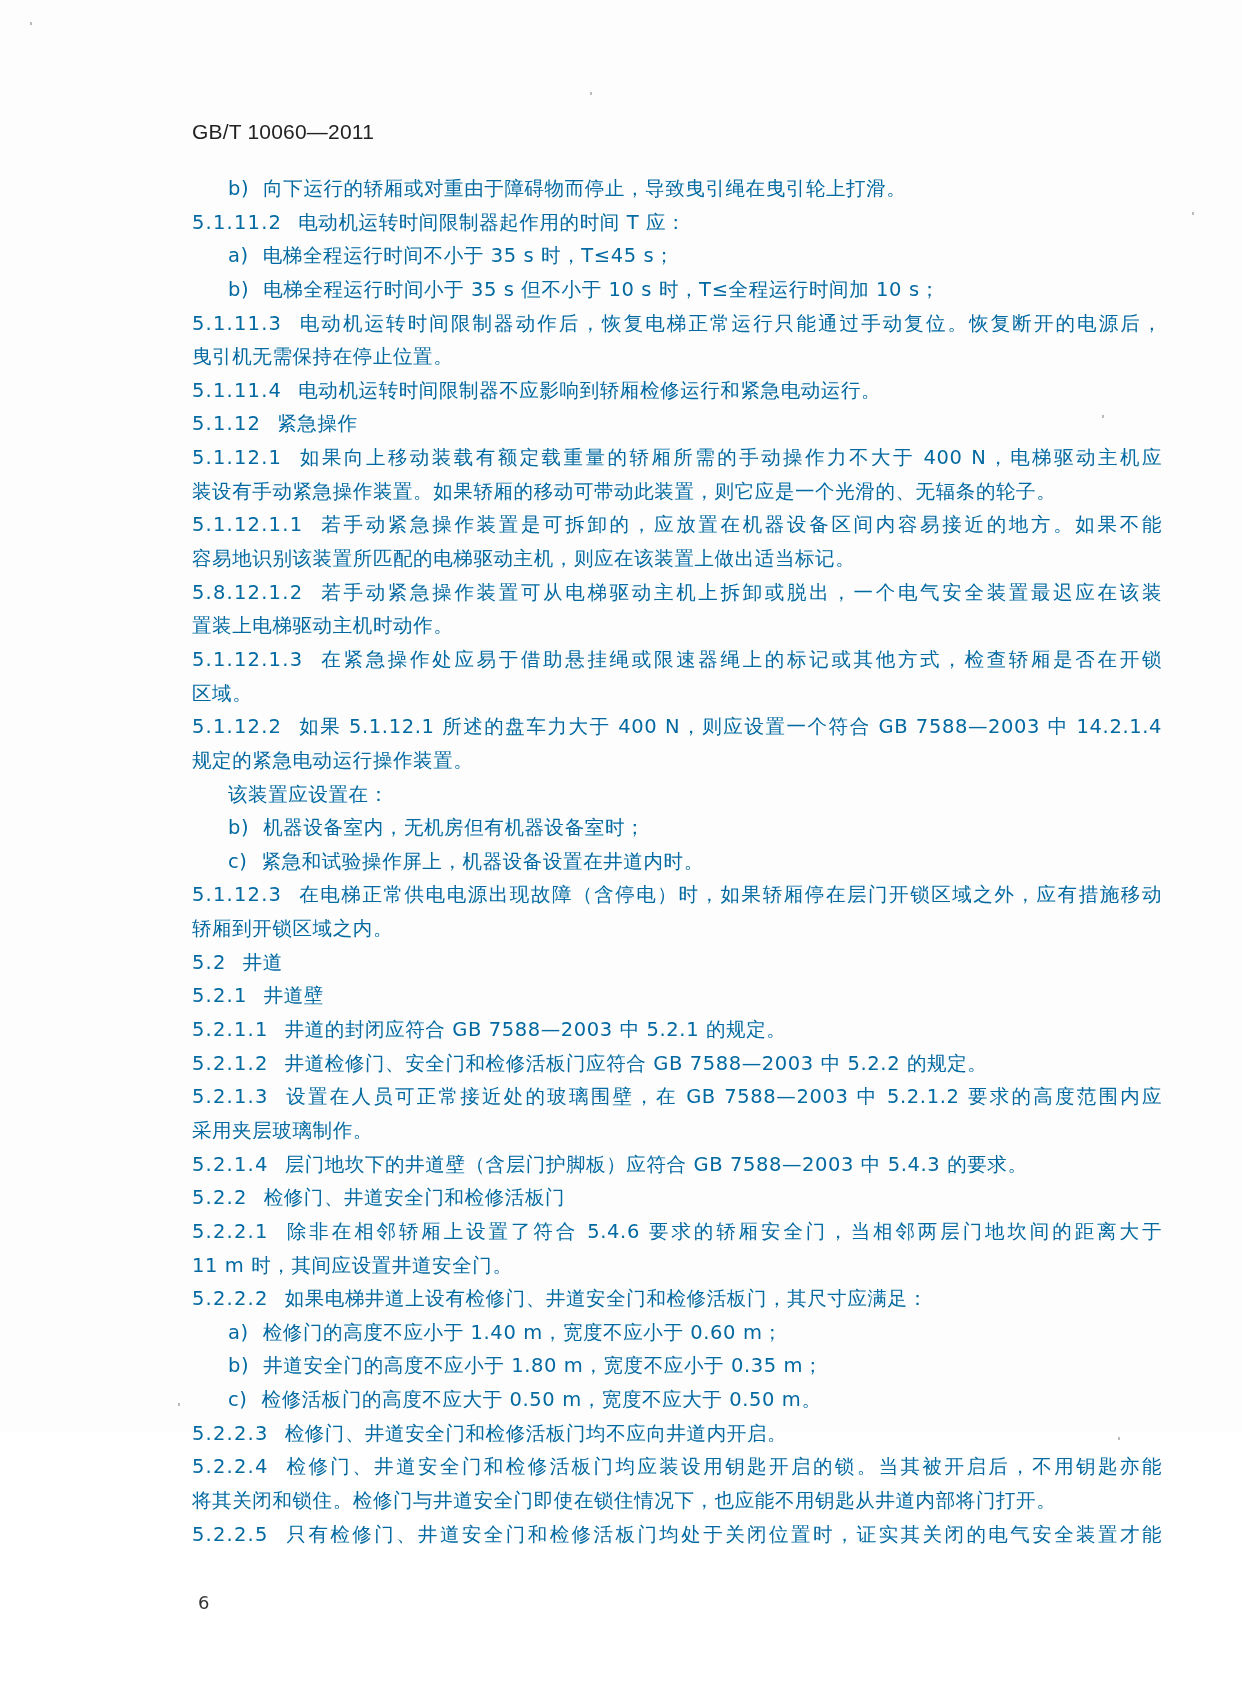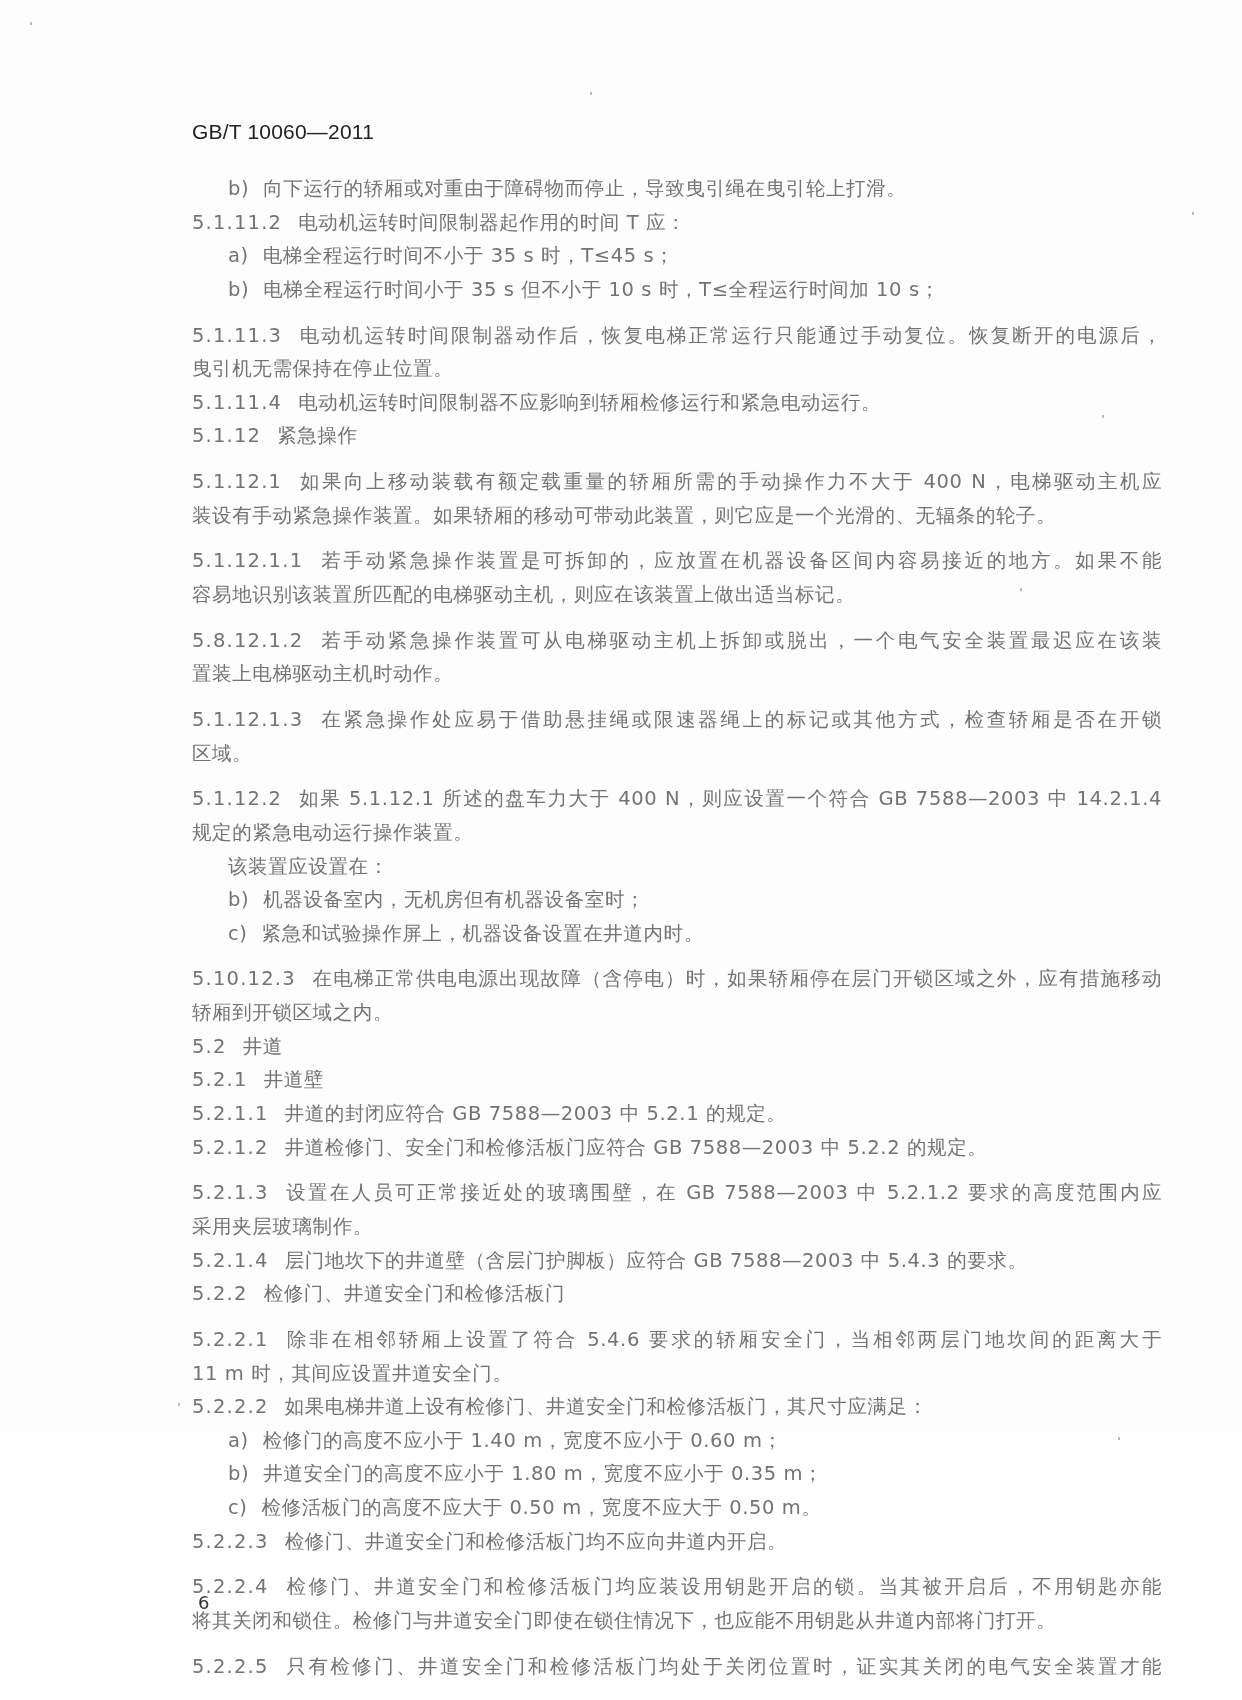--- a/index.html
+++ b/index.html
@@ -8,23 +8,23 @@
     font-family: "DejaVu Sans", "Liberation Sans", sans-serif; color: #1c1c1c;
   }
   .page { position: absolute; left: 0; top: 0; width: 1242px; height: 1432px; background: #fdfdfd; }
   .header {
     position: absolute; left: 192px; top: 120px;
     font-family: "Liberation Sans", "DejaVu Sans", sans-serif; font-size: 21px; letter-spacing: 0.2px; color: #222;
   }
   .body { position: absolute; left: 192px; top: 172px; width: 970px; }
   .line {
     height: 33.65px; line-height: 33.65px; font-size: 19.5px; white-space: nowrap; overflow: visible;
-    letter-spacing: 0.6px; color: #737373;
+    letter-spacing: 0.6px; color: #0369a1;
   }
-  .line.just { text-align: justify; text-align-last: justify; margin-top: 12px; }
+  .line.just { text-align: justify; text-align-last: justify; }
   .indent1 { padding-left: 36px; }
   .num { display: inline-block; margin-right: 16px; letter-spacing: 1.2px; }
   .item-label { display: inline-block; margin-right: 14px; }
   .pagenum { position: absolute; left: 198px; top: 1592px; font-size: 18px; color: #333; }
   .speck { position: absolute; width: 2px; height: 3px; background: #bbb; }
 </style>
 </head>
 <body>
 
 <div class="page">
@@ -44,21 +44,21 @@
       <div class="line"><span>容易地识别该装置所匹配的电梯驱动主机，则应在该装置上做出适当标记。</span></div>
       <div class="line just"><span class="num">5.8.12.1.2</span><span>若手动紧急操作装置可从电梯驱动主机上拆卸或脱出，一个电气安全装置最迟应在该装</span></div>
       <div class="line"><span>置装上电梯驱动主机时动作。</span></div>
       <div class="line just"><span class="num">5.1.12.1.3</span><span>在紧急操作处应易于借助悬挂绳或限速器绳上的标记或其他方式，检查轿厢是否在开锁</span></div>
       <div class="line"><span>区域。</span></div>
       <div class="line just"><span class="num">5.1.12.2</span><span>如果 5.1.12.1 所述的盘车力大于 400 N，则应设置一个符合 GB 7588—2003 中 14.2.1.4</span></div>
       <div class="line"><span>规定的紧急电动运行操作装置。</span></div>
       <div class="line indent1"><span>该装置应设置在：</span></div>
       <div class="line indent1"><span class="item-label">b)</span><span>机器设备室内，无机房但有机器设备室时；</span></div>
       <div class="line indent1"><span class="item-label">c)</span><span>紧急和试验操作屏上，机器设备设置在井道内时。</span></div>
-      <div class="line just"><span class="num">5.10.12.3</span><span>在电梯正常供电电源出现故障（含停电）时，如果轿厢停在层门开锁区域之外，应有措施移动</span></div>
+      <div class="line just"><span class="num">5.1.12.3</span><span>在电梯正常供电电源出现故障（含停电）时，如果轿厢停在层门开锁区域之外，应有措施移动</span></div>
       <div class="line"><span>轿厢到开锁区域之内。</span></div>
       <div class="line"><span class="num">5.2</span><span>井道</span></div>
       <div class="line"><span class="num">5.2.1</span><span>井道壁</span></div>
       <div class="line"><span class="num">5.2.1.1</span><span>井道的封闭应符合 GB 7588—2003 中 5.2.1 的规定。</span></div>
       <div class="line"><span class="num">5.2.1.2</span><span>井道检修门、安全门和检修活板门应符合 GB 7588—2003 中 5.2.2 的规定。</span></div>
       <div class="line just"><span class="num">5.2.1.3</span><span>设置在人员可正常接近处的玻璃围壁，在 GB 7588—2003 中 5.2.1.2 要求的高度范围内应</span></div>
       <div class="line"><span>采用夹层玻璃制作。</span></div>
       <div class="line"><span class="num">5.2.1.4</span><span>层门地坎下的井道壁（含层门护脚板）应符合 GB 7588—2003 中 5.4.3 的要求。</span></div>
       <div class="line"><span class="num">5.2.2</span><span>检修门、井道安全门和检修活板门</span></div>
       <div class="line just"><span class="num">5.2.2.1</span><span>除非在相邻轿厢上设置了符合 5.4.6 要求的轿厢安全门，当相邻两层门地坎间的距离大于</span></div>

